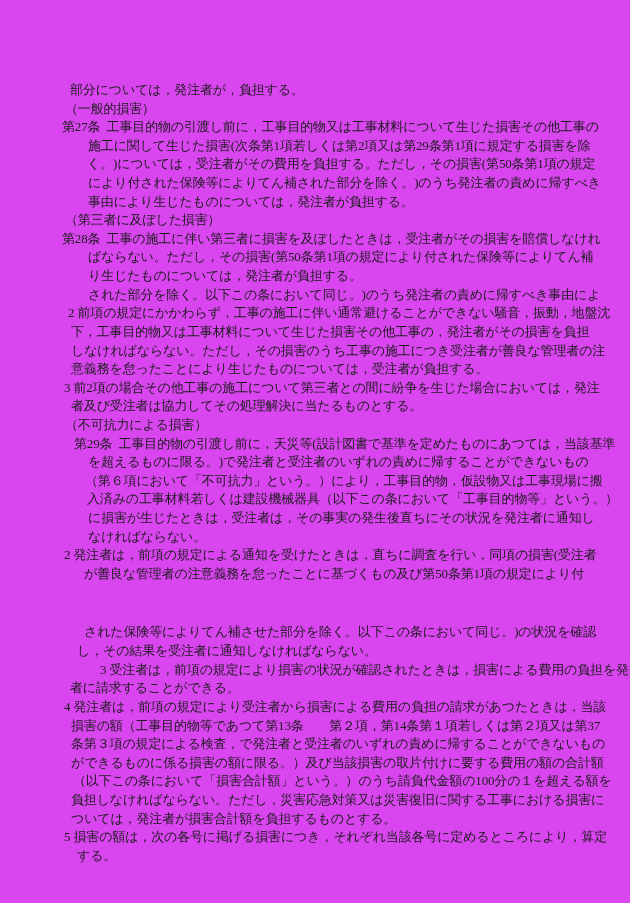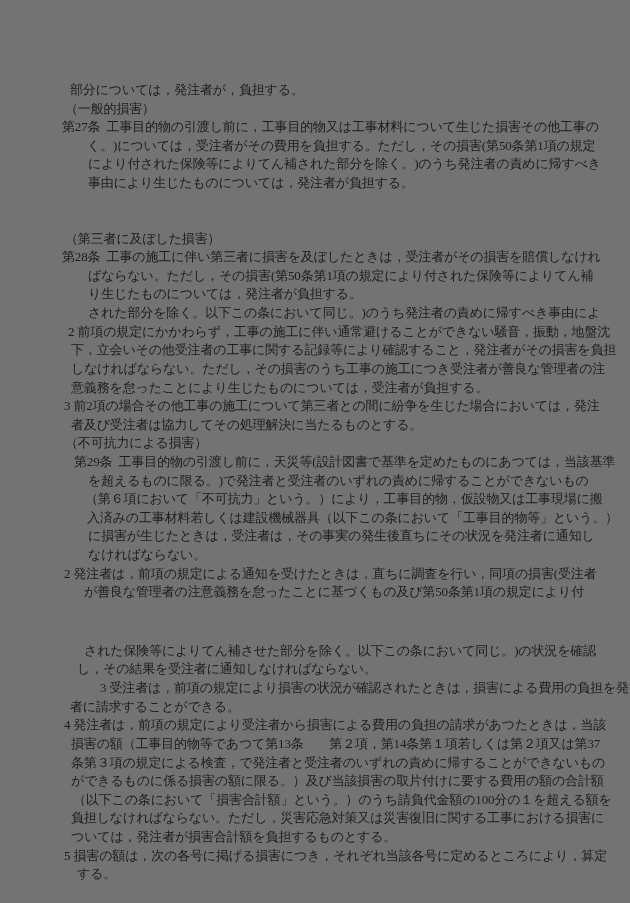--- a/index.html
+++ b/index.html
@@ -27,35 +27,36 @@
   .line {
     height: 18.62px;
     line-height: 18.62px;
     white-space: pre;
     letter-spacing: -0.15px;
   }
 </style>
 </head>
 <body>
 
-<div class="page" style="background: #737373;">
+<div class="page" style="background: #d946ef;">
   <div class="doc" id="doc" style="color: rgb(28, 28, 28);">
       <div class="line" style="padding-left: 70px;">部分については，発注者が，負担する。</div>
       <div class="line" style="padding-left: 65px;">（一般的損害）</div>
       <div class="line" style="padding-left: 62px;">第27条  工事目的物の引渡し前に，工事目的物又は工事材料について生じた損害その他工事の</div>
+      <div class="line" style="padding-left: 88px;">施工に関して生じた損害(次条第1項若しくは第2項又は第29条第1項に規定する損害を除</div>
       <div class="line" style="padding-left: 87px;">く。)については，受注者がその費用を負担する。ただし，その損害(第50条第1項の規定</div>
       <div class="line" style="padding-left: 88px;">により付された保険等によりてん補された部分を除く。)のうち発注者の責めに帰すべき</div>
       <div class="line" style="padding-left: 88px;">事由により生じたものについては，発注者が負担する。</div>
-      <div class="line" style="padding-left: 65px; margin-top: 37px;">（第三者に及ぼした損害）</div>
+      <div class="line" style="padding-left: 65px;">（第三者に及ぼした損害）</div>
       <div class="line" style="padding-left: 62px;">第28条  工事の施工に伴い第三者に損害を及ぼしたときは，受注者がその損害を賠償しなけれ</div>
       <div class="line" style="padding-left: 88px;">ばならない。ただし，その損害(第50条第1項の規定により付された保険等によりてん補</div>
       <div class="line" style="padding-left: 88px;">り生じたものについては，発注者が負担する。</div>
       <div class="line" style="padding-left: 88px;">された部分を除く。以下この条において同じ。)のうち発注者の責めに帰すべき事由によ</div>
       <div class="line" style="padding-left: 68px;">2 前項の規定にかかわらず，工事の施工に伴い通常避けることができない騒音，振動，地盤沈</div>
-      <div class="line" style="padding-left: 71px;">下，立会いその他受注者の工事に関する記録等により確認すること，発注者がその損害を負担</div>
+      <div class="line" style="padding-left: 71px;">下，工事目的物又は工事材料について生じた損害その他工事の，発注者がその損害を負担</div>
       <div class="line" style="padding-left: 71px;">しなければならない。ただし，その損害のうち工事の施工につき受注者が善良な管理者の注</div>
       <div class="line" style="padding-left: 71px;">意義務を怠ったことにより生じたものについては，受注者が負担する。</div>
       <div class="line" style="padding-left: 64px;">3 前2項の場合その他工事の施工について第三者との間に紛争を生じた場合においては，発注</div>
       <div class="line" style="padding-left: 71px;">者及び受注者は協力してその処理解決に当たるものとする。</div>
       <div class="line" style="padding-left: 65px;">（不可抗力による損害）</div>
       <div class="line" style="padding-left: 74px;">第29条  工事目的物の引渡し前に，天災等(設計図書で基準を定めたものにあつては，当該基準</div>
       <div class="line" style="padding-left: 88px;">を超えるものに限る。)で発注者と受注者のいずれの責めに帰することができないもの</div>
       <div class="line" style="padding-left: 85px;">（第６項において「不可抗力」という。）により，工事目的物，仮設物又は工事現場に搬</div>
       <div class="line" style="padding-left: 87px;">入済みの工事材料若しくは建設機械器具（以下この条において「工事目的物等」という。）</div>
       <div class="line" style="padding-left: 88px;">に損害が生じたときは，受注者は，その事実の発生後直ちにその状況を発注者に通知し</div>

